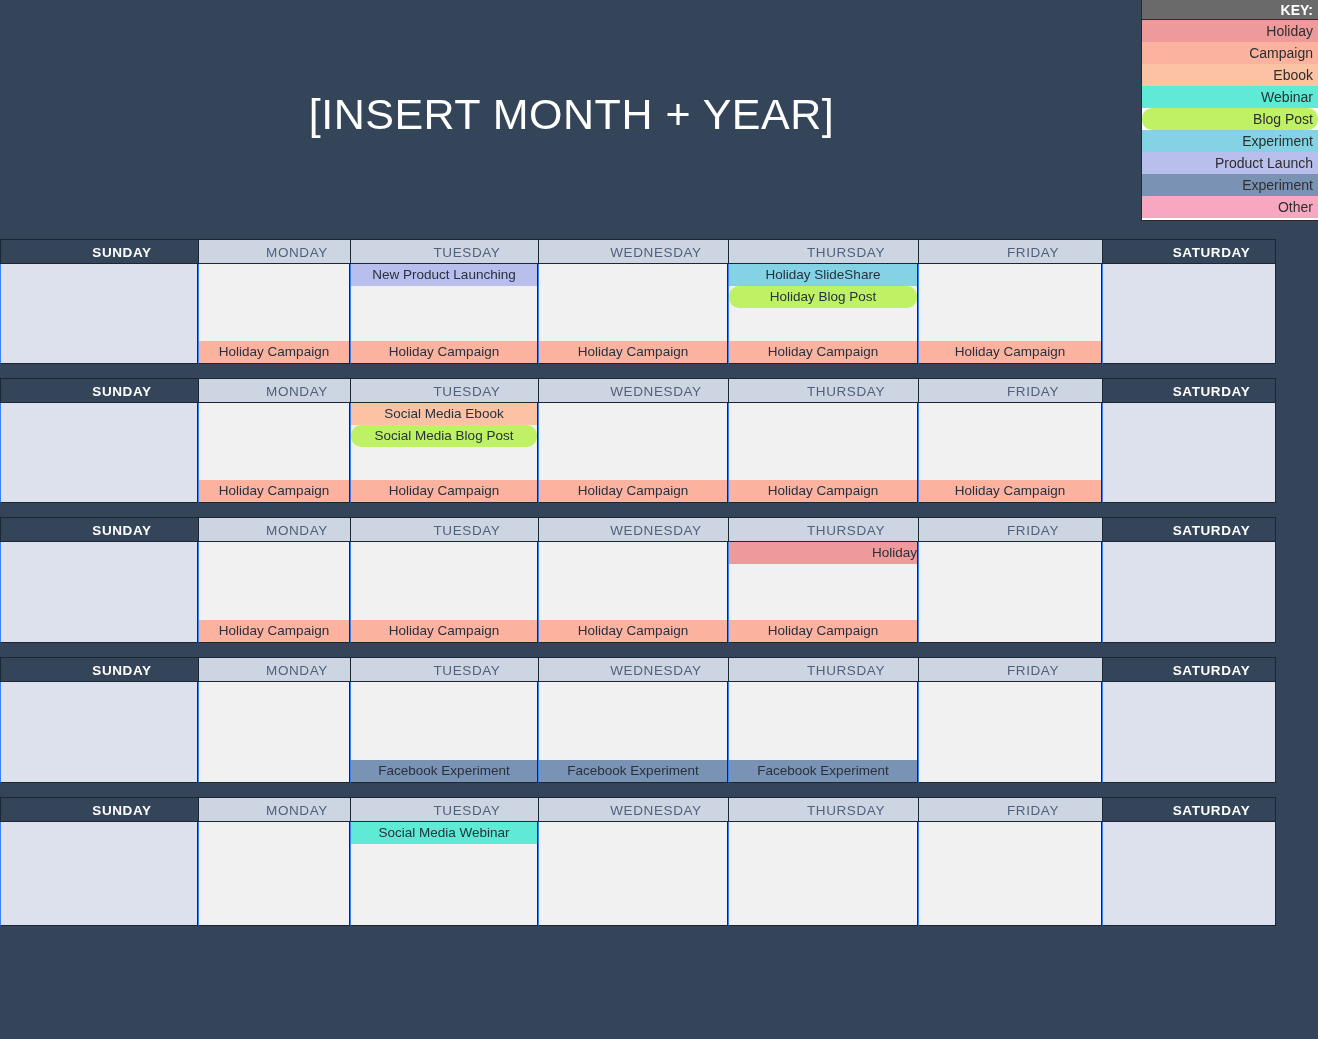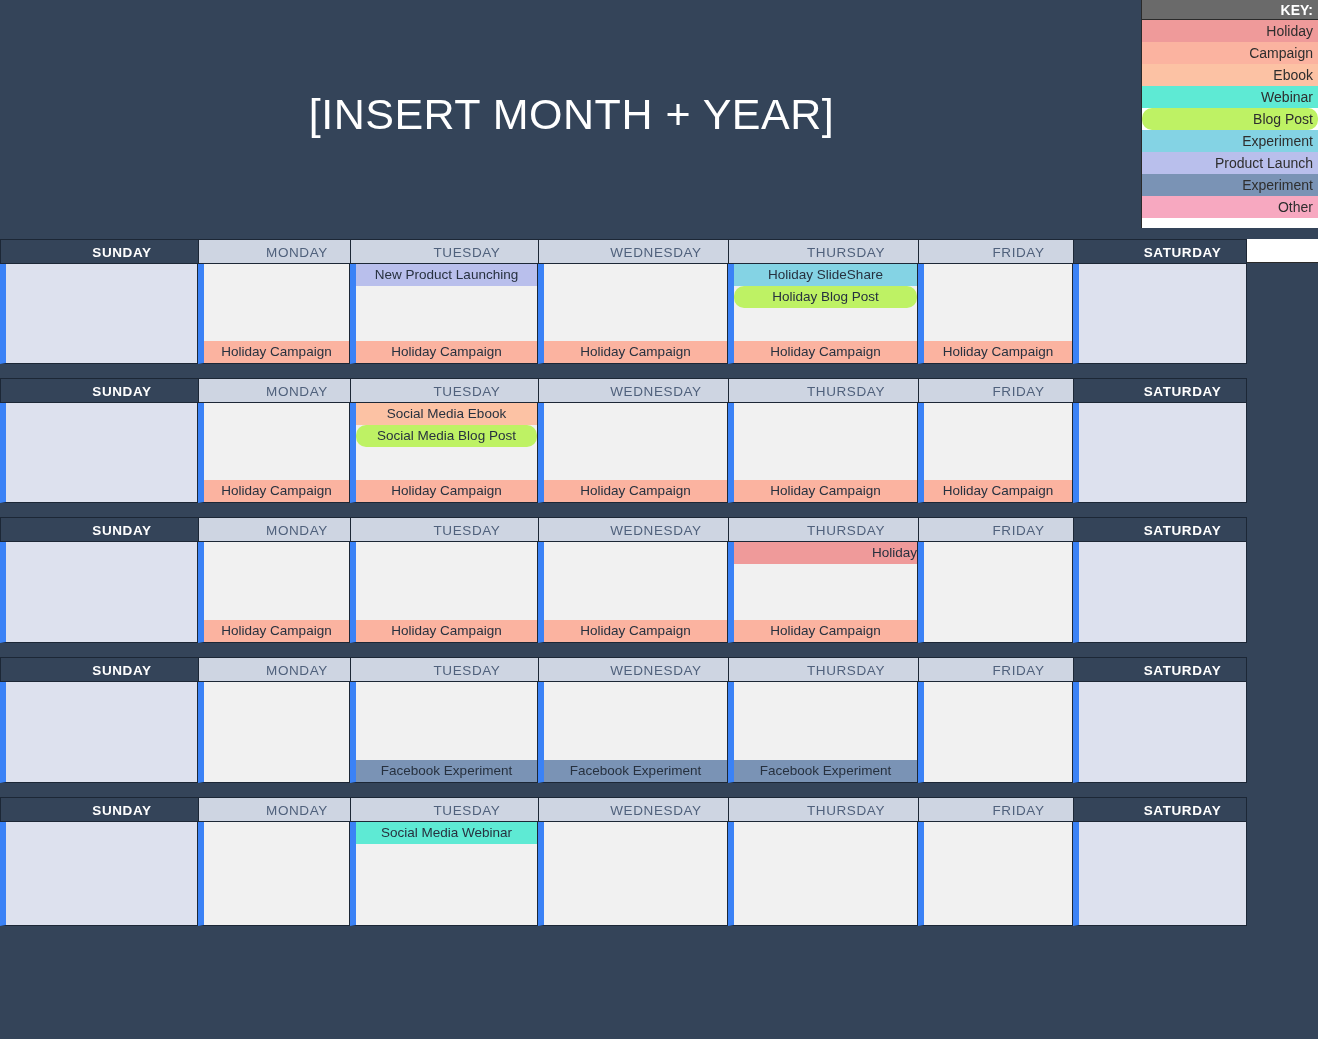--- a/index.html
+++ b/index.html
@@ -36,21 +36,21 @@
     font-weight: 400;
     letter-spacing: 0.5px;
     white-space: nowrap;
   }
 
   
   .key-panel {
     position: absolute;
     right: 0; top: 0;
     width: 177px;
-    height: 263px;
+    height: 221px;
     border: 1px solid #2a2a2a;
     border-top: none;
     border-right: none;
     background: #ffffff;
   }
   .key-header {
     height: 20px;
     background: #6a6a6a;
     color: #ffffff;
     font-size: 14px;
@@ -91,21 +91,21 @@
   .daycol {
     position: relative;
     display: flex;
     flex-direction: column;
   }
   .daycol.sun   { width: 198px; }
   .daycol.mon   { width: 152px; }
   .daycol.tue   { width: 188px; }
   .daycol.wed   { width: 190px; }
   .daycol.thu   { width: 190px; }
-  .daycol.fri   { width: 155px; }
+  .daycol.fri   { width: 184px; }
   .daycol.sat   { width: 174px; }
 
   .day-header {
     height: 25px;
     line-height: 25px;
     text-align: center;
     font-size: 13.5px;
     letter-spacing: 0.6px;
     color: #50617c;
     background: #ced5e2;
@@ -117,21 +117,21 @@
   .day-header.weekend {
     background: #344459;
     color: #ffffff;
     font-weight: bold;
   }
 
   .day-body {
     position: relative;
     height: 100px;
     background: #f1f1f1;
-    border-left: 6px solid #3b82f6;
+    border-left: 1px solid #3b82f6;
     border-right: 1px solid #1c2736;
     border-bottom: 1px solid #1c2736;
     display: flex;
     flex-direction: column;
   }
   .day-body.weekend { background: #dde1ee; }
 
   .week.w1 .day-body { height: 100px; }
   .week.w2 .day-body { height: 100px; }
   .week.w3 .day-body { height: 101px; }

